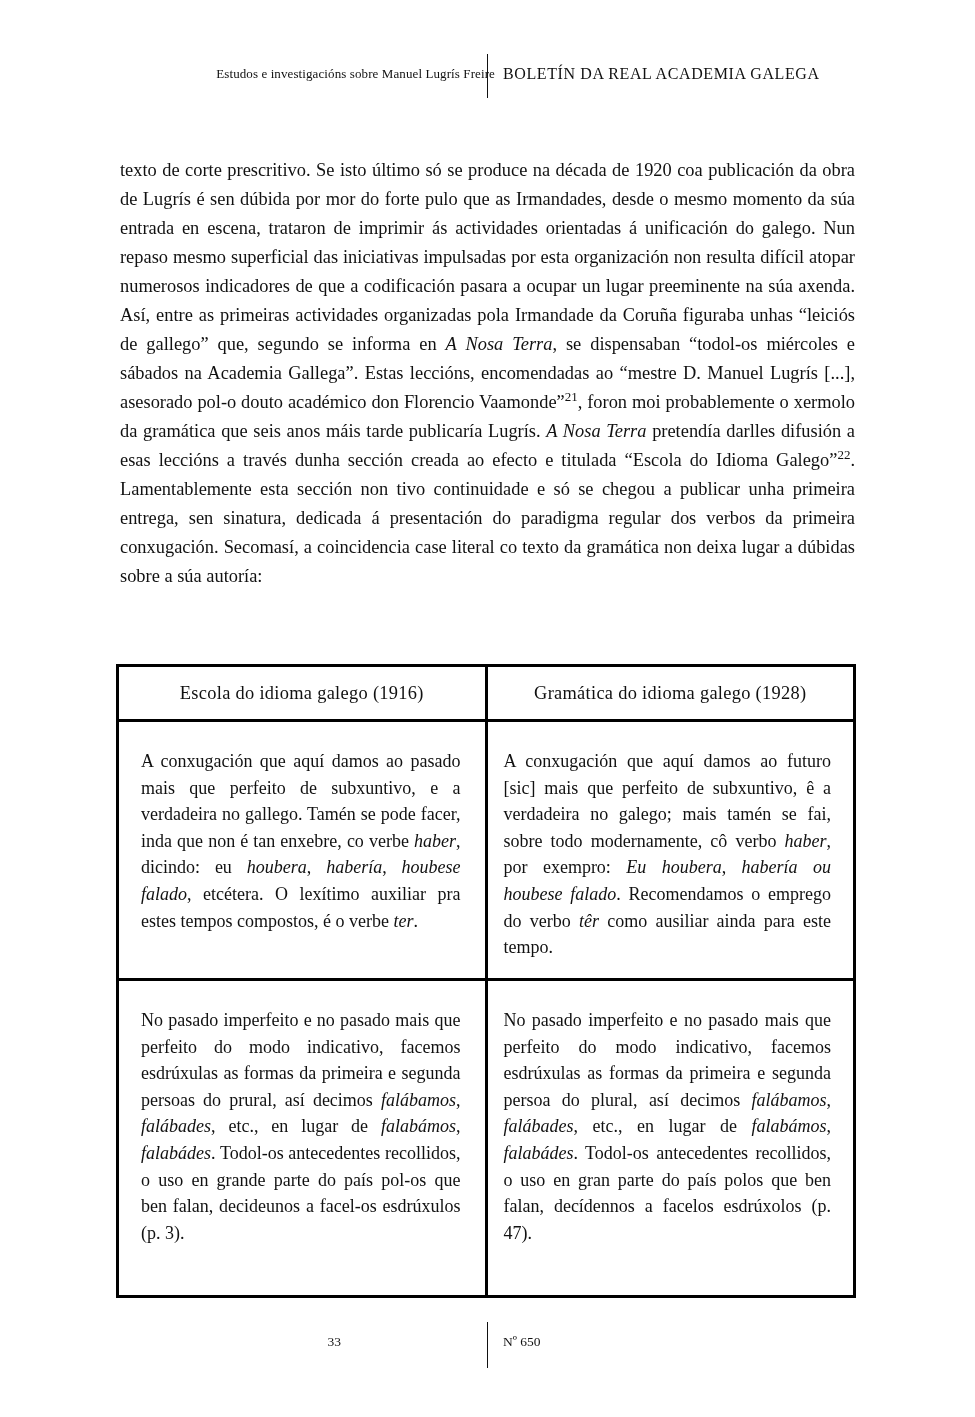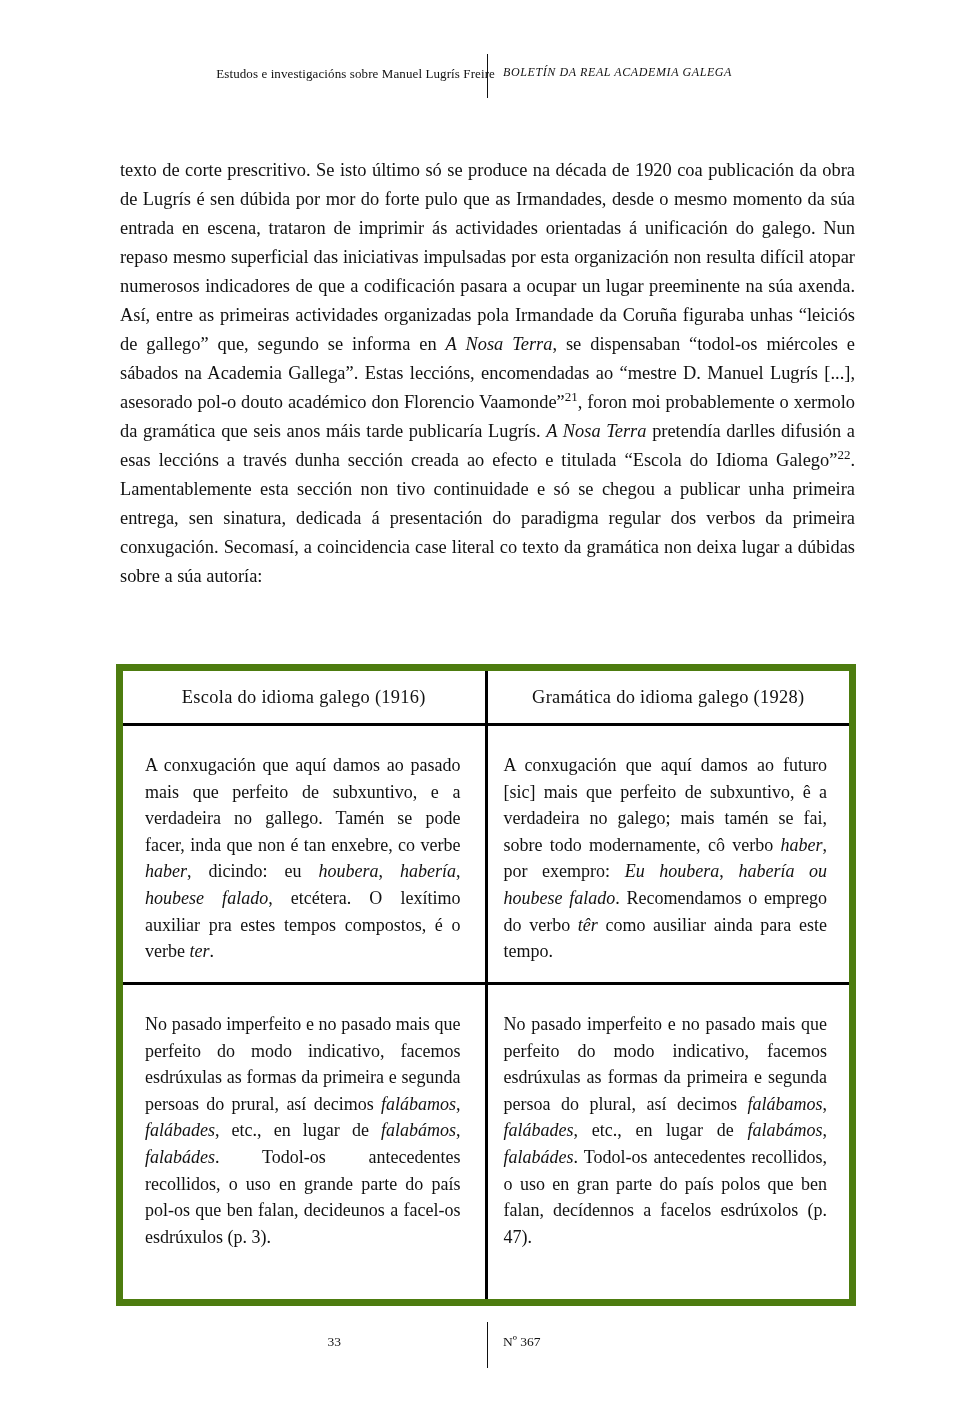--- a/index.html
+++ b/index.html
@@ -13,34 +13,34 @@
     }
     .rh-left {
       position: absolute; right: 500px; top: 6px;
       font-size: 13px; letter-spacing: 0.1px; white-space: nowrap;
     }
     .rh-divider {
       position: absolute; left: 487px; top: -6px; width: 1px; height: 44px; background: #111;
     }
     .rh-right {
       position: absolute; left: 503px; top: 5px;
-      font-size: 12px; letter-spacing: 0.6px; white-space: nowrap; font-style: italic;
+      font-size: 16px; letter-spacing: 0.6px; white-space: nowrap;
     }
     .body-text {
       position: absolute; left: 120px; top: 156px; width: 735px;
       font-size: 18.4px; line-height: 29px;
       text-align: justify; hyphens: manual;
     }
     .body-text p { margin: 0; }
     .fn { font-size: 13px; vertical-align: super; line-height: 0; }
     em { font-style: italic; }
     .cmp-table {
       position: absolute; left: 116px; top: 664px; width: 740px;
       border-collapse: collapse;
-      border: 7px solid #4d7c0f;
+      border: 2px solid #4d7c0f;
     }
     .cmp-table th, .cmp-table td {
       border: 3px solid #000;
       vertical-align: top;
       font-size: 18px; line-height: 26.6px;
       font-weight: normal;
     }
     .cmp-table th {
       height: 52px; text-align: center; vertical-align: middle;
       font-size: 18.4px; letter-spacing: 0.3px; padding: 0;
@@ -91,14 +91,14 @@
   <tr class="row2">
     <td><span>No pasado imperfeito e no pasado mais que perfeito do modo indicativo, facemos esdrúxulas as formas da primeira e segunda persoas do prural, así decimos </span><em>falábamos</em><span>, </span><em>falábades</em><span>, etc., en lugar de </span><em>falabámos</em><span>, </span><em>falabádes</em><span>. Todol-os antecedentes recollidos, o uso en grande parte do país pol-os que ben falan, decideunos a facel-os esdrúxulos (p. 3).</span></td>
     <td class="right"><span>No pasado imperfeito e no pasado mais que perfeito do modo indicativo, facemos esdrúxulas as formas da primeira e segunda persoa do plural, así decimos </span><em>falábamos</em><span>, </span><em>falábades</em><span>, etc., en lugar de </span><em>falabámos</em><span>, </span><em>falabádes</em><span>. Todol-os antecedentes recollidos, o uso en gran parte do país polos que ben falan, decídennos a facelos esdrúxolos (p. 47).</span></td>
   </tr>
 </tbody>
   </table>
 
 <div class="folio">
   <span class="folio-page">33</span>
   <span class="folio-divider"></span>
-  <span class="folio-issue">Nº 367</span>
+  <span class="folio-issue">Nº 650</span>
 </div>
 
 </body></html>

